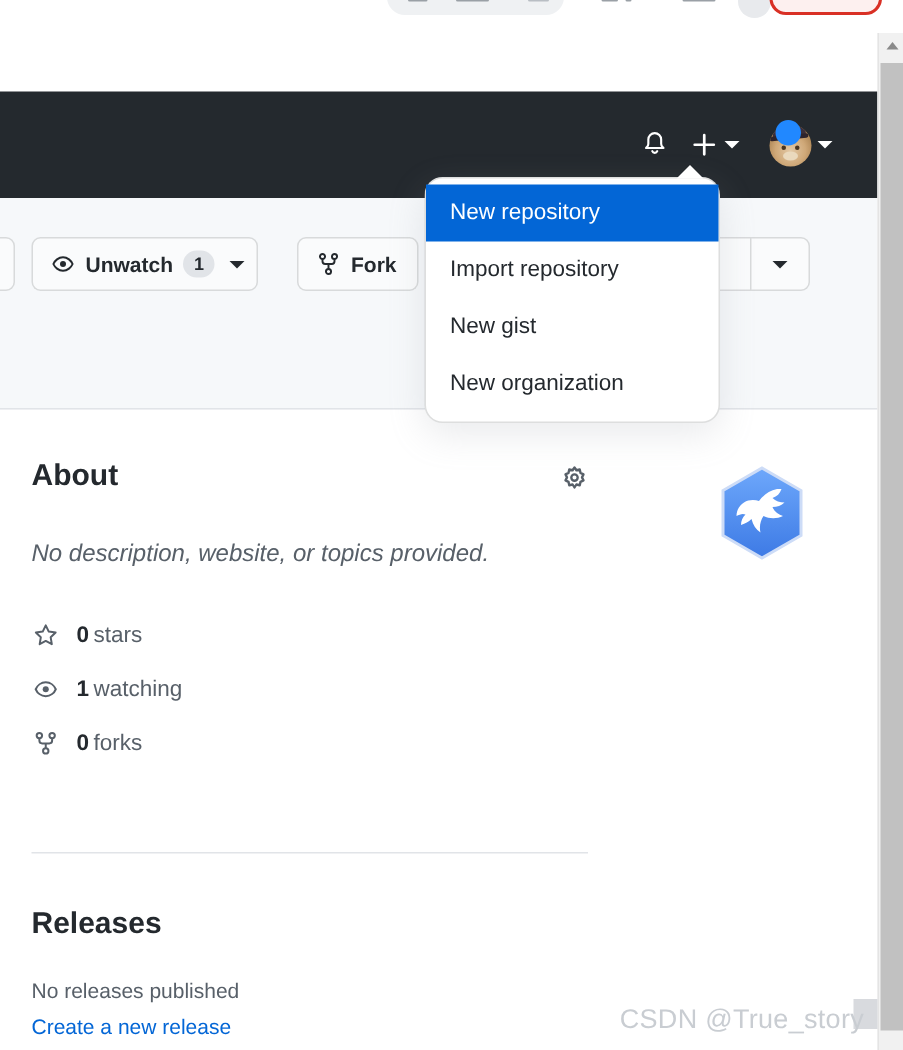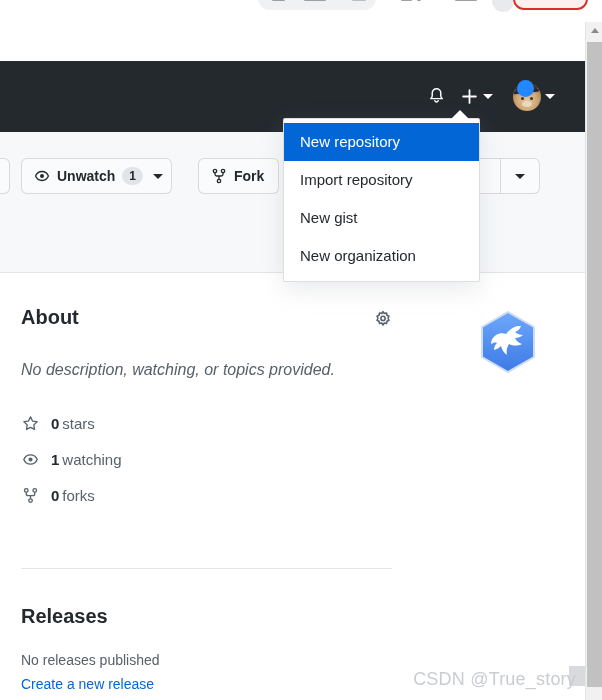--- a/index.html
+++ b/index.html
@@ -133,21 +133,21 @@
   .split-caret-btn {
     height: 36px; width: 40px; display: flex; align-items: center; justify-content: center;
     background: #fafbfc; border: 1px solid rgba(27,31,35,0.15);
     border-radius: 0 6px 6px 0; cursor: pointer;
   }
 
   
   .dropdown {
     position: absolute; left: 283px; top: 118px; width: 197px;
     background: #ffffff; border: 1px solid rgba(27,31,35,0.15);
-    border-radius: 2px; box-shadow: 0 8px 24px rgba(149,157,165,0.2);
+    border-radius: 12px; box-shadow: 0 8px 24px rgba(149,157,165,0.2);
     padding: 4px 0 6px 0; z-index: 40;
   }
   .dd-caret {
     position: absolute; left: 167px; top: -9px; width: 0; height: 0;
     border-left: 9px solid transparent; border-right: 9px solid transparent;
     border-bottom: 9px solid #ffffff;
     filter: drop-shadow(0 -1px 0 rgba(27,31,35,0.15));
   }
   .dd-item {
     display: block; padding: 8px 16px; font-size: 15px; color: #24292e;
@@ -329,21 +329,21 @@
 
   <div class="about-title">About</div>
 
   <div class="gear-btn">
     <svg width="20" height="20" viewBox="0 0 16 16">
       <path d="M8 1.3l1 1.5 1.8-.4.4 1.8 1.6.8-.8 1.6.8 1.6-1.6.8-.4 1.8-1.8-.4L8 12l-1-1.6-1.8.4-.4-1.8-1.6-.8.8-1.6-.8-1.6 1.6-.8.4-1.8 1.8.4L8 1.3Z" fill="none" stroke="#586069" stroke-width="1.25" stroke-linejoin="round"></path>
       <circle cx="8" cy="6.7" r="1.7" fill="none" stroke="#586069" stroke-width="1.25"></circle>
     </svg>
   </div>
 
-  <div class="about-desc">No description, watching, or topics provided.</div>
+  <div class="about-desc">No description, website, or topics provided.</div>
 
   <div class="stats">
 
 
     <div class="stat-row">
       <span class="sico">
         <svg width="17" height="17" viewBox="0 0 16 16">
           <path d="M8 1.8l1.9 3.9 4.3.6-3.1 3 .7 4.3L8 11.6l-3.8 2 .7-4.3-3.1-3 4.3-.6L8 1.8Z" fill="none" stroke="#586069" stroke-width="1.25" stroke-linejoin="round"></path>
         </svg>
       </span>

